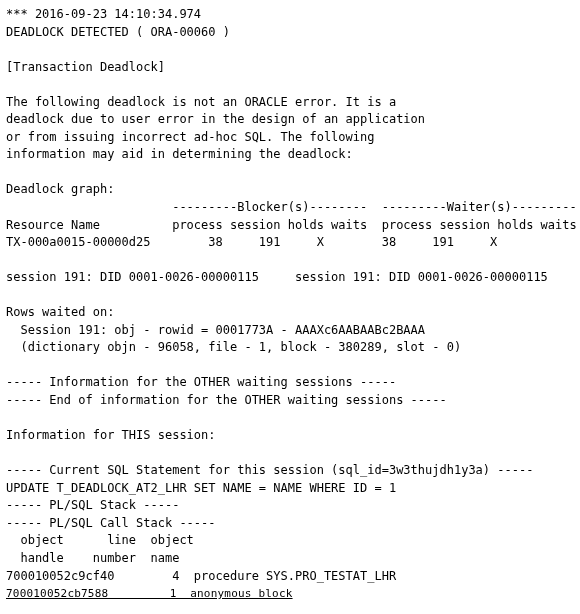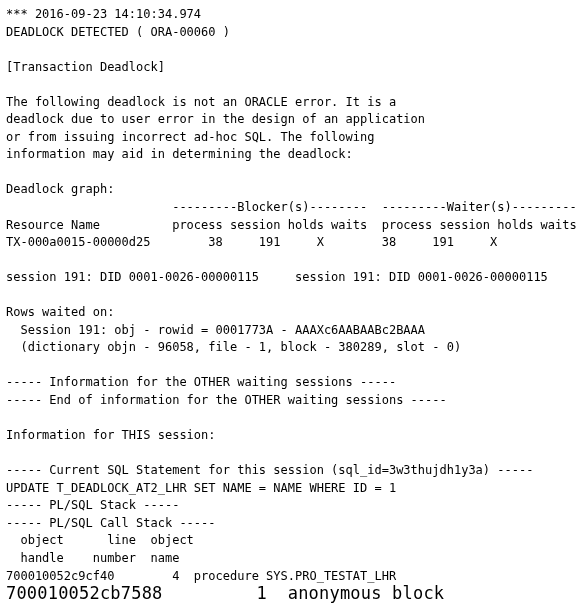--- a/index.html
+++ b/index.html
@@ -25,20 +25,21 @@
   }
   .line {
     white-space: pre;
     min-height: 17.55px;
     font-family: "DejaVu Sans Mono", "Liberation Mono", monospace;
   }
   .line.blank {
     height: 17.55px;
   }
   .line.alt {
-    font-size: 17px;
+    font-size: 11px;
     letter-spacing: 0.2px;
+    text-decoration: underline;
   }
 </style>
 </head>
 <body>
 
 <div id="trace-output"><div class="line">*** 2016-09-23 14:10:34.974</div><div class="line">DEADLOCK DETECTED ( ORA-00060 )</div><div class="line blank"></div><div class="line">[Transaction Deadlock]</div><div class="line blank"></div><div class="line">The following deadlock is not an ORACLE error. It is a</div><div class="line">deadlock due to user error in the design of an application</div><div class="line">or from issuing incorrect ad-hoc SQL. The following</div><div class="line">information may aid in determining the deadlock:</div><div class="line blank"></div><div class="line">Deadlock graph:</div><div class="line">                       ---------Blocker(s)--------  ---------Waiter(s)---------</div><div class="line">Resource Name          process session holds waits  process session holds waits</div><div class="line">TX-000a0015-00000d25        38     191     X        38     191     X</div><div class="line blank"></div><div class="line">session 191: DID 0001-0026-00000115     session 191: DID 0001-0026-00000115</div><div class="line blank"></div><div class="line">Rows waited on:</div><div class="line">  Session 191: obj - rowid = 0001773A - AAAXc6AABAABc2BAAA</div><div class="line">  (dictionary objn - 96058, file - 1, block - 380289, slot - 0)</div><div class="line blank"></div><div class="line">----- Information for the OTHER waiting sessions -----</div><div class="line">----- End of information for the OTHER waiting sessions -----</div><div class="line blank"></div><div class="line">Information for THIS session:</div><div class="line blank"></div><div class="line">----- Current SQL Statement for this session (sql_id=3w3thujdh1y3a) -----</div><div class="line">UPDATE T_DEADLOCK_AT2_LHR SET NAME = NAME WHERE ID = 1</div><div class="line">----- PL/SQL Stack -----</div><div class="line">----- PL/SQL Call Stack -----</div><div class="line">  object      line  object</div><div class="line">  handle    number  name</div><div class="line">700010052c9cf40        4  procedure SYS.PRO_TESTAT_LHR</div><div class="line alt">700010052cb7588         1  anonymous block</div></div>
 
 </body></html>

